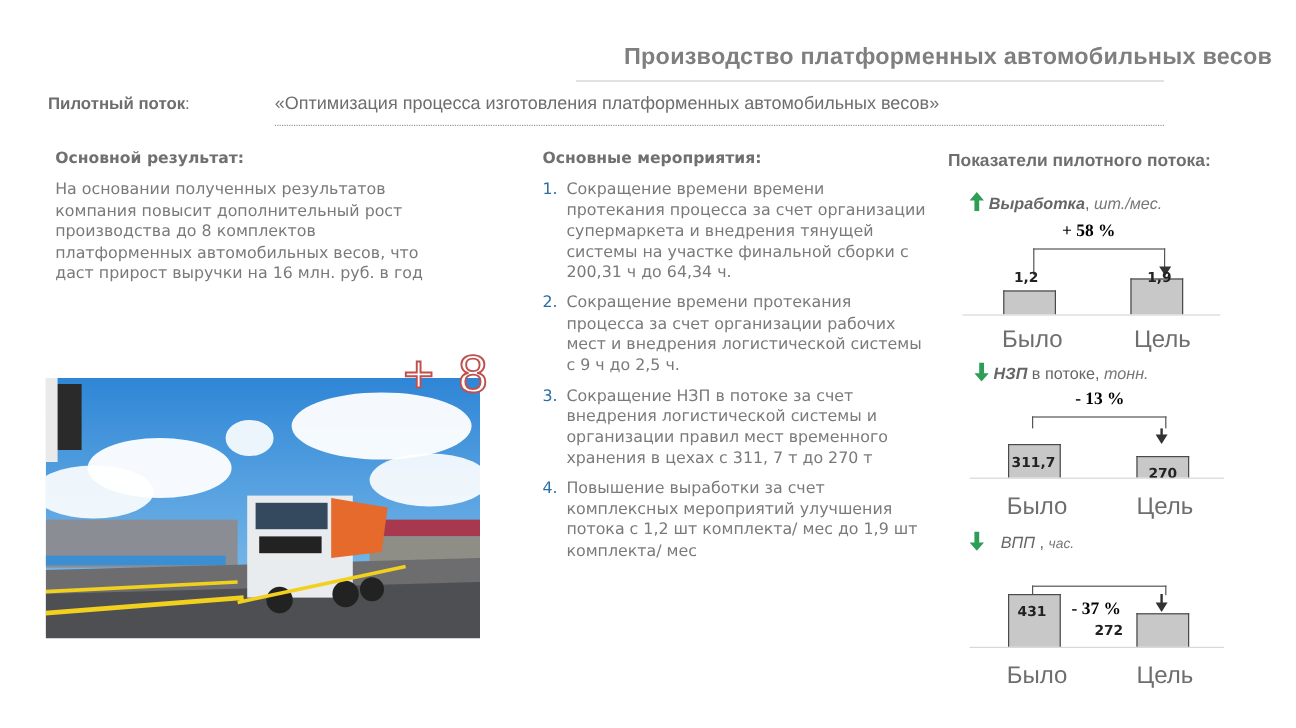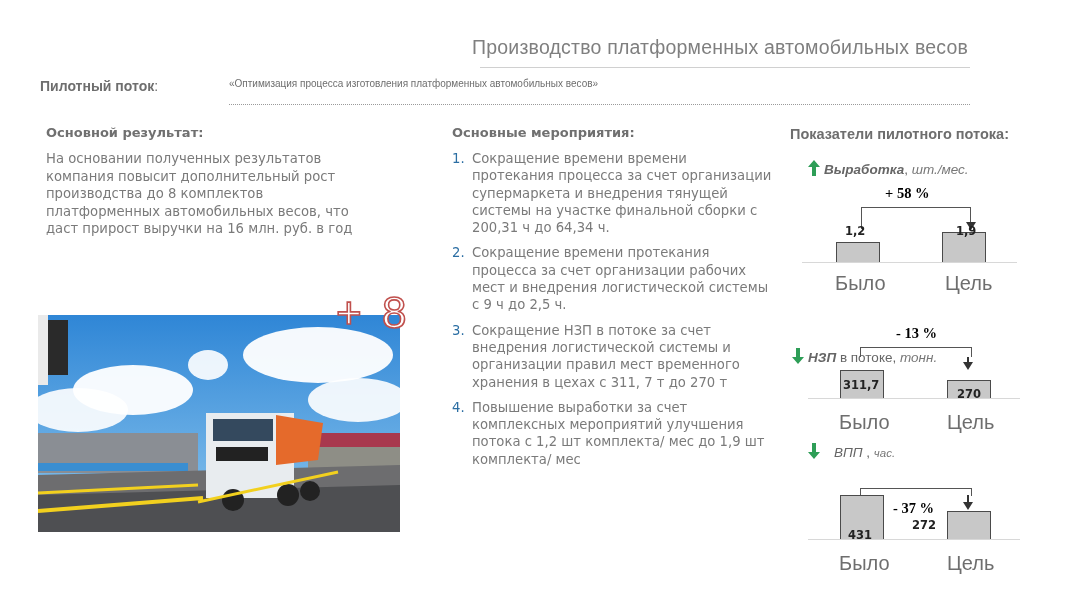--- a/index.html
+++ b/index.html
@@ -1,23 +1,23 @@
 <!DOCTYPE html>
 <html><head>
 <meta charset="utf-8">
 <style>
   html, body { margin:0; padding:0; }
   body { width:1080px; height:607px; background:#ffffff; position:relative; overflow:hidden;
          font-family:"DejaVu Sans", sans-serif; color:#7a7a7a; }
   .abs { position:absolute; }
-  .title { left:472px; top:36px; font-family:"Liberation Sans", sans-serif; font-size:19.5px; color:#7f7f7f; letter-spacing:0.2px; white-space:nowrap; }
+  .title { left:520px; top:36px; font-family:"Liberation Sans", sans-serif; font-size:19.5px; color:#7f7f7f; letter-spacing:0.2px; white-space:nowrap;font-weight:bold; }
   .title-rule { left:480px; top:67px; width:490px; border-top:1px solid #d0d0d0; }
   .pilot-label { left:40px; top:78px; font-family:"Liberation Sans", sans-serif; font-size:14px; font-weight:bold; color:#6e6e6e; }
   .pilot-label .colon { font-weight:normal; }
-  .pilot-value { left:229px; top:78px; font-family:"Liberation Sans", sans-serif; font-size:10px; color:#6e6e6e; white-space:nowrap; }
+  .pilot-value { left:229px; top:78px; font-family:"Liberation Sans", sans-serif; font-size:15px; color:#6e6e6e; white-space:nowrap; }
   .pilot-rule { left:229px; top:104px; width:741px; border-top:1px dotted #9a9a9a; }
 
   .h-result { left:46px; top:125px; font-size:13px; font-weight:bold; color:#707070; }
   .p-result { left:46px; top:150px; width:330px; font-size:13.2px; line-height:17.6px; color:#7a7a7a; }
 
   .h-actions { left:452px; top:125px; font-size:13px; font-weight:bold; color:#707070; }
   .actions { left:452px; top:150px; width:320px; margin:0; padding:0; list-style:none; }
   .actions li { display:flex; font-size:13.2px; line-height:17.3px; margin-bottom:8px; color:#7a7a7a; }
   .actions .num { color:#2b6ea3; width:20px; flex:none; }
   .actions .txt { flex:1; }
@@ -117,21 +117,21 @@
 <div class="abs conn" style="left:861px; top:207px; width:110px; height:22px;"></div>
 <div class="abs" style="left:966px; top:222px; width:0; height:0; border-left:5px solid transparent; border-right:5px solid transparent; border-top:8px solid #333;"></div>
 <div class="abs bar" style="left:836px; top:242px; width:44px; height:20px;"></div>
 <div class="abs bar" style="left:942px; top:232px; width:44px; height:30px;"></div>
 <div class="abs bar-val" style="left:845px; top:224px;">1,2</div>
 <div class="abs bar-val" style="left:956px; top:224px;">1,9</div>
 <div class="abs axis" style="left:802px; top:262px; width:215px;"></div>
 <div class="abs cat" style="left:835px; top:272px;">Было</div>
 <div class="abs cat" style="left:945px; top:272px;">Цель</div>
 
-<div class="abs kpi-title" style="left:792px; top:302px;margin-top:46px;">
+<div class="abs kpi-title" style="left:812px; top:302px;">
   <svg class="arrow-down" viewBox="0 0 12 16">
       <polygon points="4,0 8,0 8,9 12,9 6,16 0,9 4,9" fill="#2e9e57"></polygon>
     </svg><b>НЗП</b><span> в потоке</span><span>, </span><i>тонн.</i>
 </div>
 <div class="abs pct" style="left:896px; top:325px;">- 13 %</div>
 <div class="abs conn" style="left:860px; top:347px; width:112px; height:10px;"></div>
 <div class="abs" style="left:967px; top:357px; width:2px; height:6px; background:#333;"></div>
 <div class="abs" style="left:963px; top:362px; width:0; height:0; border-left:5px solid transparent; border-right:5px solid transparent; border-top:8px solid #333;"></div>
 <div class="abs bar" style="left:840px; top:370px; width:44px; height:28px;"></div>
 <div class="abs bar" style="left:947px; top:380px; width:44px; height:18px;"></div>
@@ -144,18 +144,18 @@
 <div class="abs kpi-title" style="left:808px; top:443px;">
   <svg class="arrow-down" viewBox="0 0 12 16" style="margin-right:14px;">
       <polygon points="4,0 8,0 8,9 12,9 6,16 0,9 4,9" fill="#2e9e57"></polygon>
     </svg><b style="font-weight:normal;color:#666">ВПП</b><span> , </span><i style="font-size:11.5px">час.</i>
 </div>
 <div class="abs conn" style="left:860px; top:488px; width:112px; height:8px;"></div>
 <div class="abs" style="left:967px; top:495px; width:2px; height:8px; background:#333;"></div>
 <div class="abs" style="left:963px; top:502px; width:0; height:0; border-left:5px solid transparent; border-right:5px solid transparent; border-top:8px solid #333;"></div>
 <div class="abs bar" style="left:840px; top:495px; width:44px; height:44px;"></div>
 <div class="abs bar" style="left:947px; top:511px; width:44px; height:28px;"></div>
-<div class="abs bar-val" style="left:848px; top:502px;margin-top:26px;">431</div>
+<div class="abs bar-val" style="left:848px; top:502px;">431</div>
 <div class="abs bar-val" style="left:912px; top:518px;">272</div>
 <div class="abs pct" style="left:893px; top:500px;">- 37 %</div>
 <div class="abs axis" style="left:808px; top:539px; width:212px;"></div>
 <div class="abs cat" style="left:839px; top:552px;">Было</div>
 <div class="abs cat" style="left:947px; top:552px;">Цель</div>
 
 </body></html>

